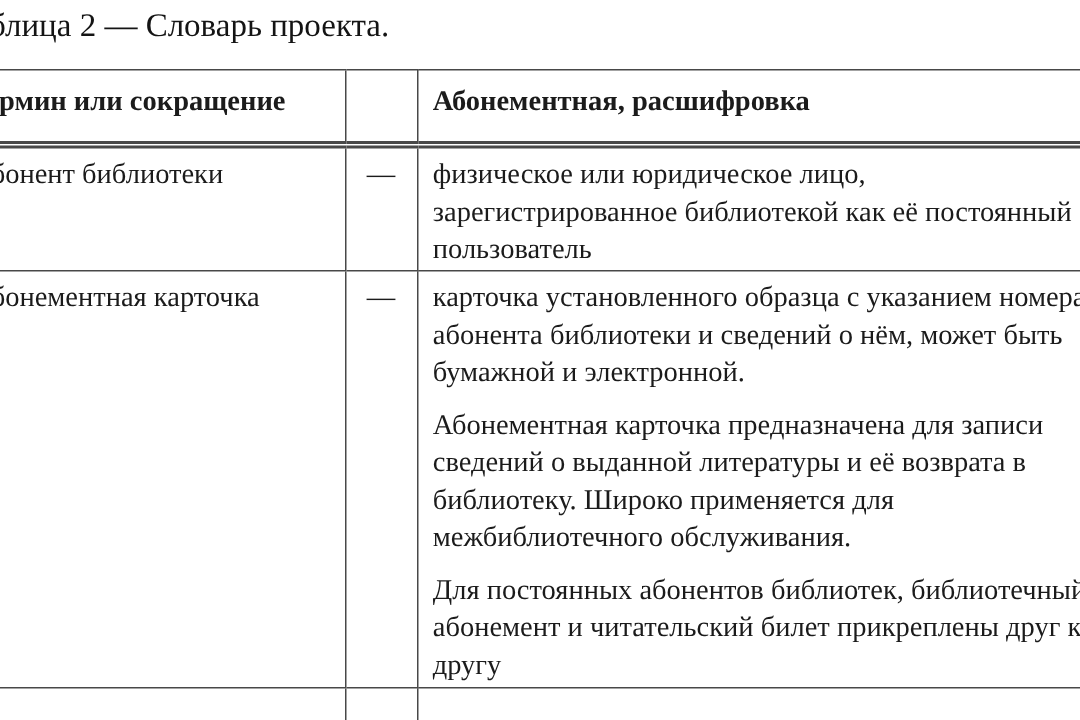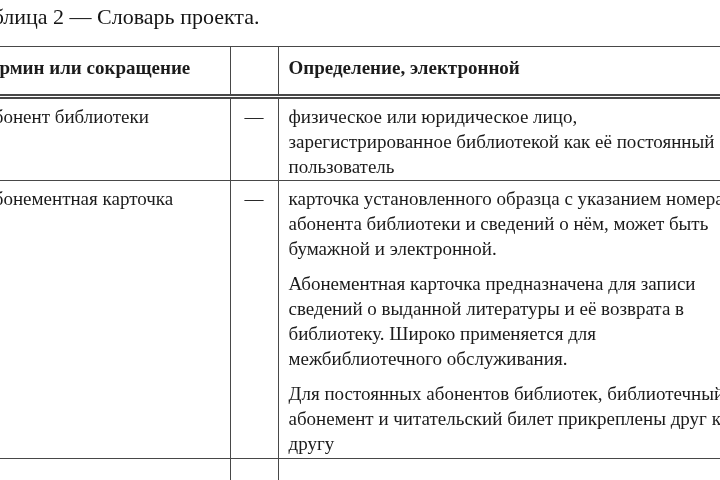--- a/index.html
+++ b/index.html
@@ -78,21 +78,21 @@
         <col class="c2">
         <col class="c3">
     </colgroup>
     <tbody>
         <tr class="head">
       <th class="c-term">
         <span class="term">Термин или сокращение</span>
       </th>
       <th class="c-dash"></th>
       <th class="c-def">
-        <span>Определение, электронной</span>
+        <span>Абонементная, расшифровка</span>
       </th>
     </tr>
 
     <tr class="row r1">
       <td class="c-term">
         <span class="term">Абонент библиотеки</span>
       </td>
       <td class="c-dash">
         <span>—</span>
       </td>

